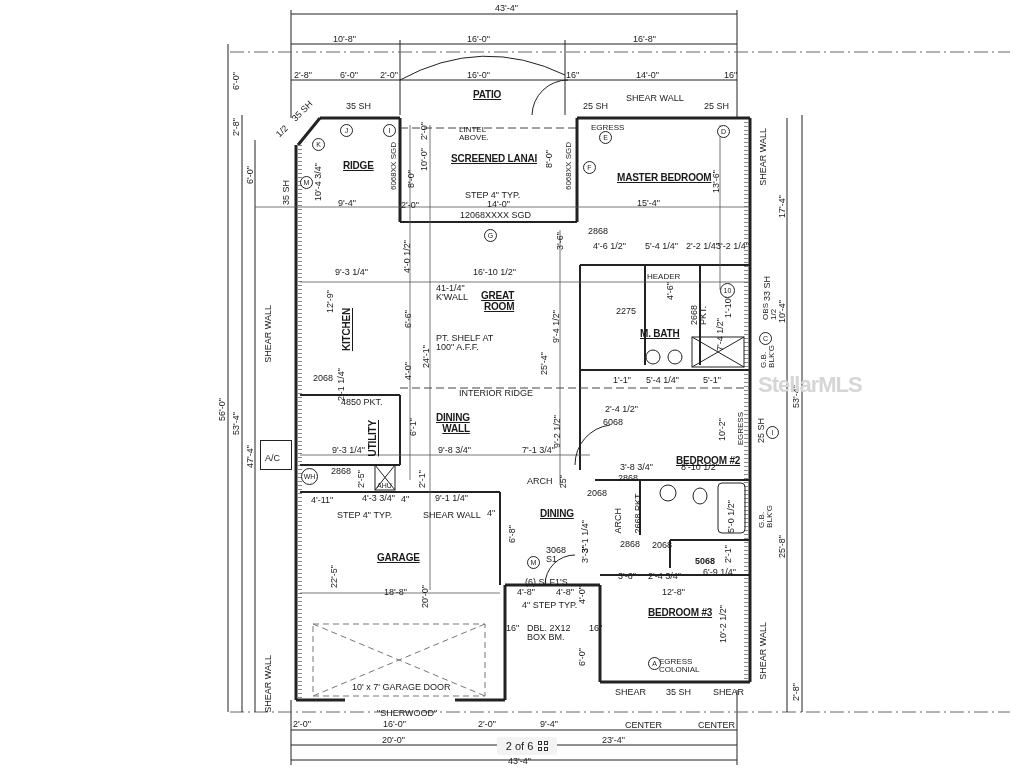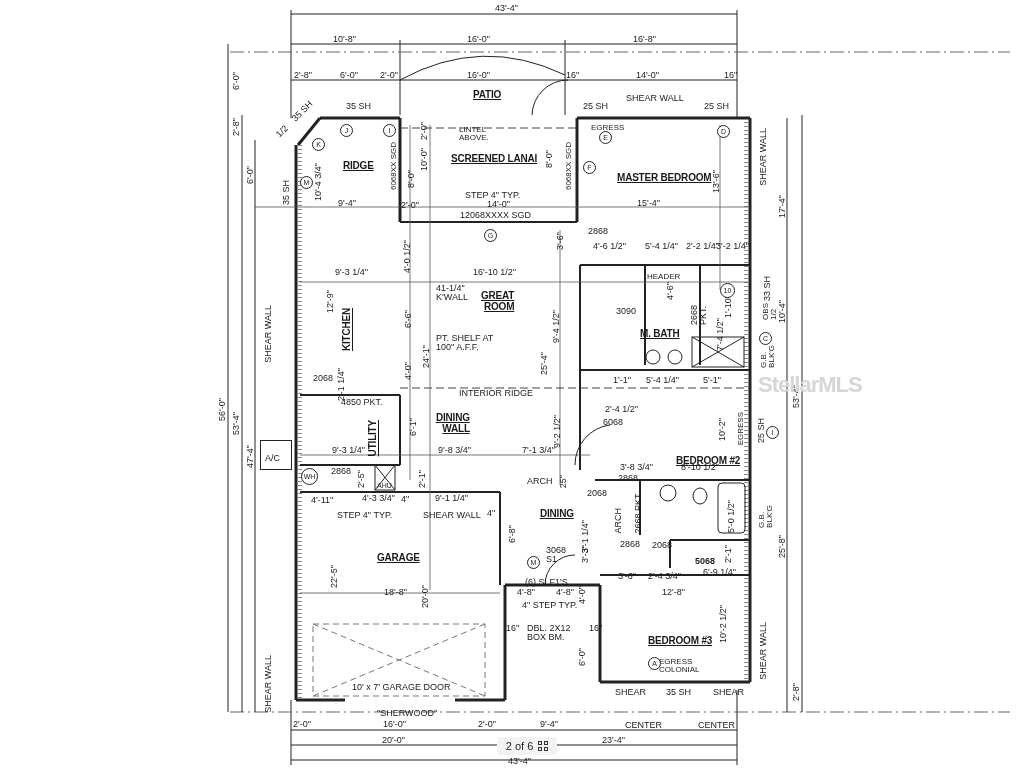--- a/index.html
+++ b/index.html
@@ -163,21 +163,21 @@
 <div class="room v" style="left:341px;top:308px;">KITCHEN</div>
 <div class="room" style="left:481px;top:290px;white-space:pre;">GREAT
 ROOM</div>
 <div class="room" style="left:640px;top:328px;">M. BATH</div>
 <div class="room v" style="left:367px;top:420px;">UTILITY</div>
 <div class="room" style="left:436px;top:412px;white-space:pre;">DINING
 WALL</div>
 <div class="room" style="left:676px;top:411px;margin-top:44px;">BEDROOM #2</div>
 <div class="room" style="left:540px;top:508px;">DINING</div>
 <div class="room" style="left:377px;top:552px;">GARAGE</div>
-<div class="room" style="left:648px;top:635px;">BEDROOM #3</div>
+<div class="room" style="left:648px;top:607px;">BEDROOM #3</div>
 
 <div class="t" style="left:346px;top:102px;">35 SH</div>
 <div class="t" style="left:290px;top:107px;transform:rotate(-45deg);">35 SH</div>
 <div class="t" style="left:276px;top:127px;transform:rotate(-45deg);">1/2</div>
 <div class="t" style="left:583px;top:102px;">25 SH</div>
 <div class="t" style="left:626px;top:94px;">SHEAR WALL</div>
 <div class="t" style="left:704px;top:102px;">25 SH</div>
 <div class="t" style="left:459px;top:126px;white-space:pre;font-size:8px;">LINTEL
 ABOVE.</div>
 <div class="t" style="left:591px;top:124px;font-size:8px;">EGRESS</div>
@@ -211,21 +211,21 @@
 <div class="t v" style="left:552px;top:310px;">9'-4 1/2"</div>
 <div class="t v" style="left:540px;top:352px;">25'-4"</div>
 <div class="t v" style="left:556px;top:232px;">3'-6"</div>
 <div class="t v" style="left:403px;top:240px;">4'-0 1/2"</div>
 <div class="t v" style="left:404px;top:310px;">6'-6"</div>
 <div class="t v" style="left:404px;top:362px;">4'-0"</div>
 <div class="t v" style="left:422px;top:345px;">24'-1"</div>
 <div class="t" style="left:313px;top:374px;">2068</div>
 <div class="t v" style="left:337px;top:368px;">2'-1 1/4"</div>
 <div class="t" style="left:647px;top:273px;font-size:8px;">HEADER</div>
-<div class="t" style="left:616px;top:307px;">3090</div>
+<div class="t" style="left:616px;top:307px;">2275</div>
 <div class="t v" style="left:666px;top:282px;">4'-6"</div>
 <div class="t v" style="left:690px;top:305px;white-space:pre;">2668
 PKT.</div>
 <div class="t v" style="left:716px;top:318px;">7'-4 1/2"</div>
 <div class="t v" style="left:724px;top:295px;">1'-10"</div>
 <div class="t v" style="left:763px;top:276px;">33 SH</div>
 <div class="t v" style="left:762px;top:303px;white-space:pre;font-size:8px;">OBS
 1/2</div>
 <div class="t v" style="left:760px;top:345px;white-space:pre;font-size:8px;">G.B.
 BLK'G</div>

